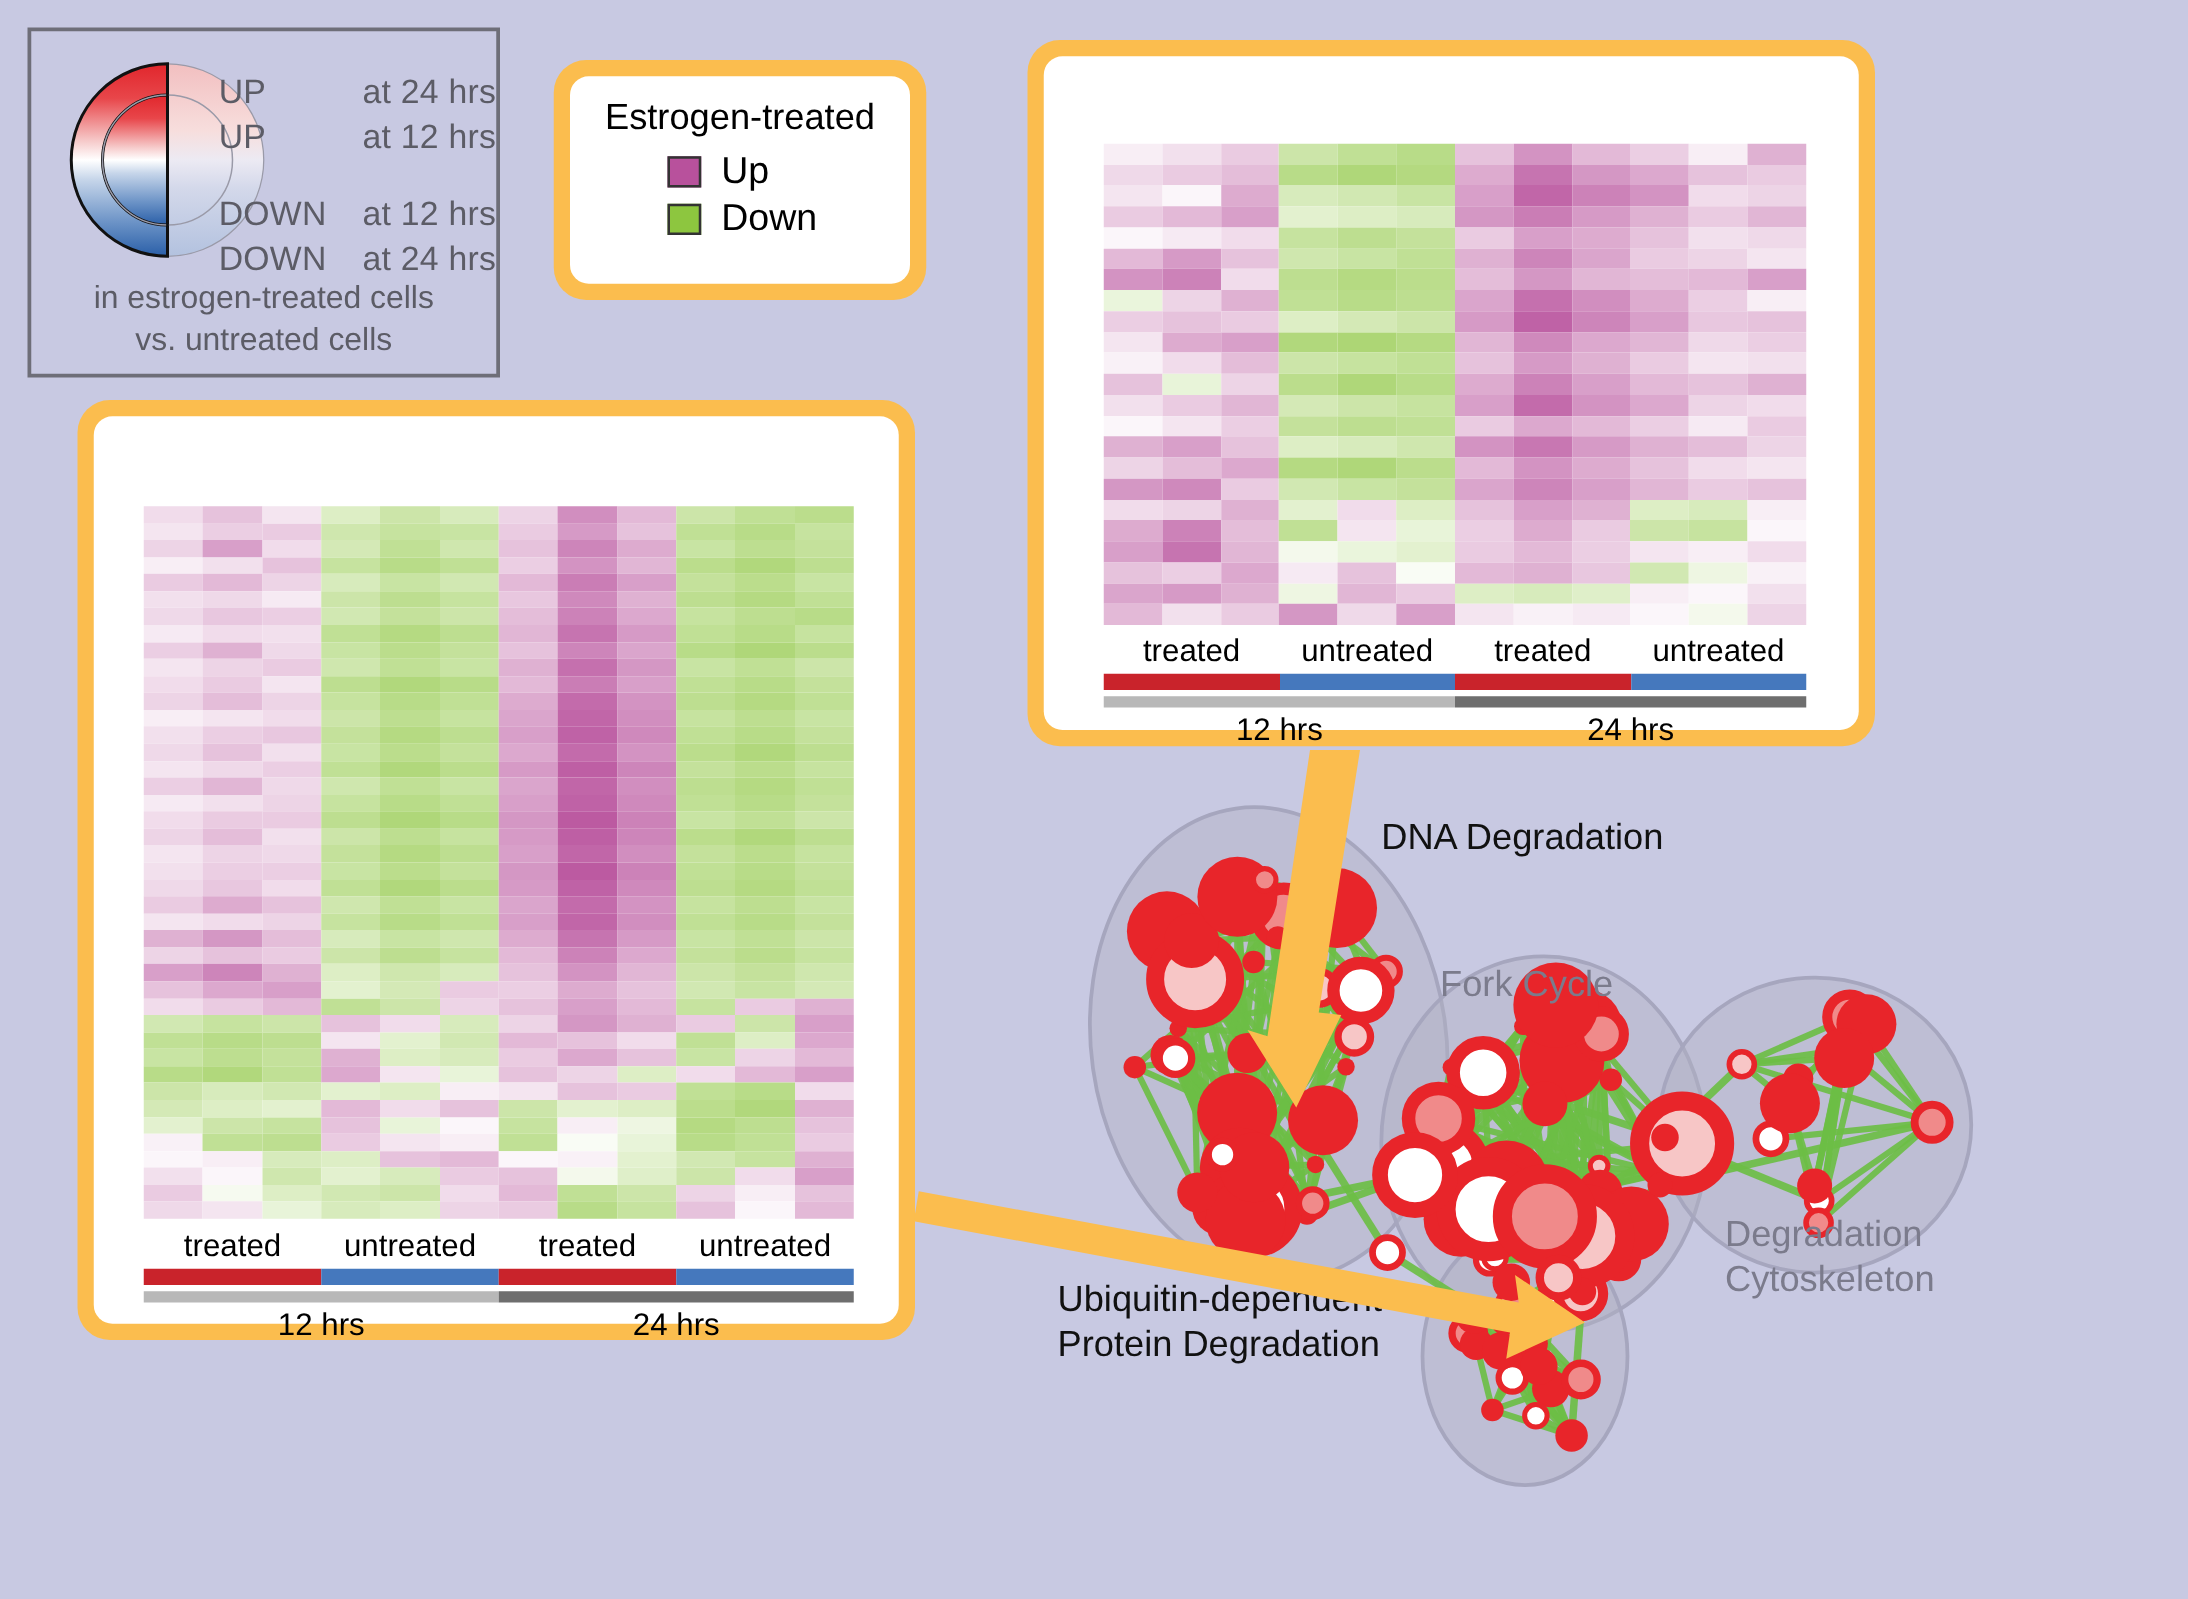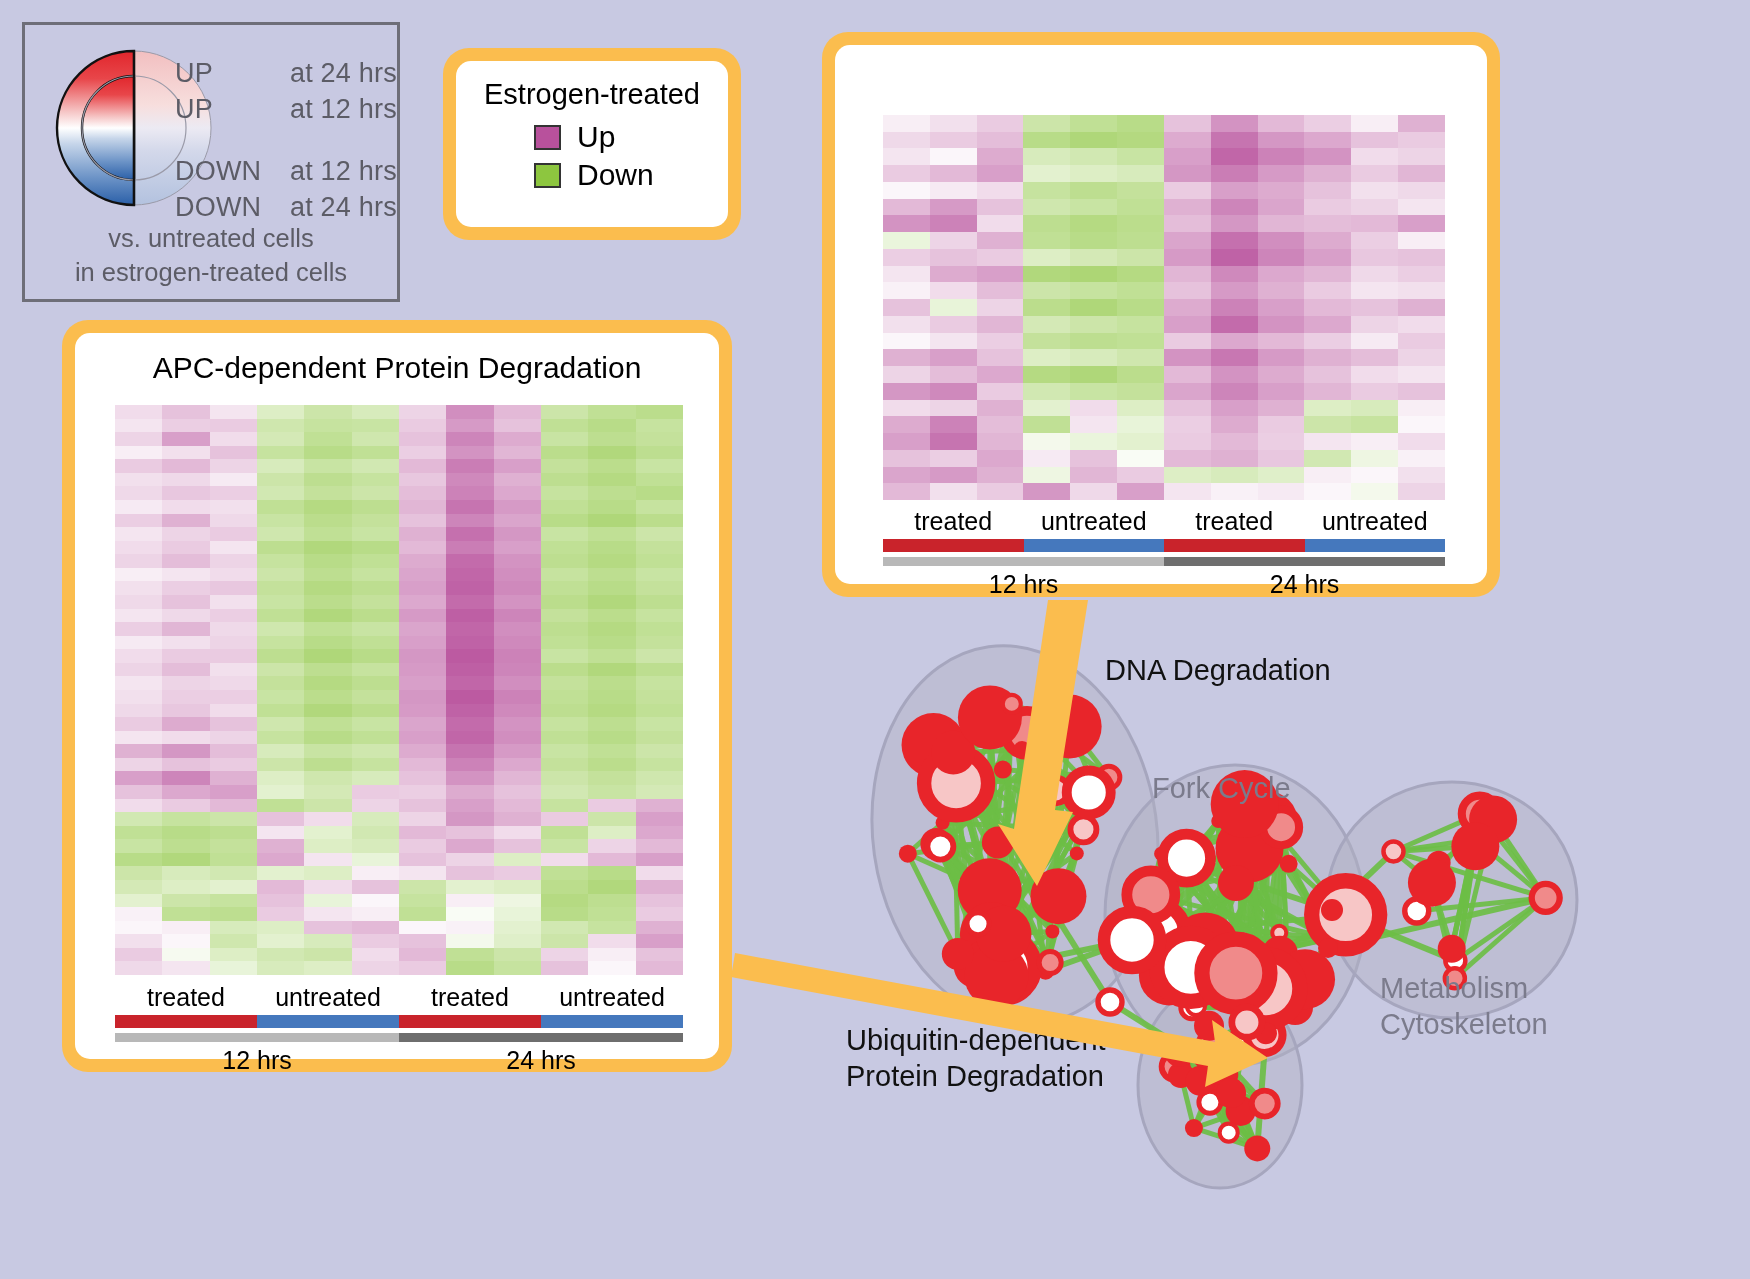--- a/index.html
+++ b/index.html
@@ -114,22 +114,22 @@
         <span class="key-lab w1">DOWN</span>
         <span class="key-lab">at 12 hrs</span>
       </div>
       <div class="key-row">
         <span class="key-lab w1">DOWN</span>
         <span class="key-lab">at 24 hrs</span>
       </div>
     </div>
 
     <div class="key-foot">
+      <div>in estrogen-treated cells</div>
       <div>vs. untreated cells</div>
-      <div>in estrogen-treated cells</div>
     </div>
   </div>
 
   <div class="opanel" id="legend-panel">
     <div class="inner">
       <div class="leg-title">
         <div>Estrogen-treated</div>
       </div>
       <div class="leg-items">
         <div class="leg-item">
@@ -444,21 +444,20 @@
         <div class="tlabels">
           <span>12 hrs</span>
           <span>24 hrs</span>
         </div>
       </div>
     </div>
   </div>
 
   <div class="opanel" id="apc-panel">
     <div class="inner">
-      <div class="panel-title">APC-dependent Protein Degradation</div>
       <div class="hm" id="hm-apc" style="left: 40px; top: 72px; width: 568px; height: 570px; grid-template-columns: repeat(12, 1fr); grid-template-rows: repeat(42, 1fr);">
           <div style="background:rgb(241,220,235)"></div>
           <div style="background:rgb(230,194,220)"></div>
           <div style="background:rgb(244,229,240)"></div>
           <div style="background:rgb(221,238,197)"></div>
           <div style="background:rgb(204,229,169)"></div>
           <div style="background:rgb(215,235,188)"></div>
           <div style="background:rgb(237,212,230)"></div>
           <div style="background:rgb(209,142,191)"></div>
           <div style="background:rgb(227,185,215)"></div>
@@ -1444,21 +1443,21 @@
         <circle cx="448.7036710632587" cy="522.6428596272924" r="9" fill="#ffffff" stroke="#e8252a" stroke-width="4.05"></circle>
         <circle cx="399.25685111335935" cy="442.0138189262678" r="15" fill="#e8252a"></circle>
         <circle cx="352" cy="330" r="28" fill="#ffffff" stroke="#e8252a" stroke-width="12.6"></circle>
         <circle cx="330" cy="392" r="12" fill="#ffffff" stroke="#e8252a" stroke-width="5.4"></circle>
         <circle cx="552" cy="300" r="11" fill="#e8252a"></circle>
         <circle cx="548" cy="338" r="10" fill="#e8252a"></circle>
       </svg>
 
     <div class="netlabel" style="left:325px;top:42px;color:#111;">DNA Degradation</div>
     <div class="netlabel" style="left:372px;top:160px;color:#7b7b8c;">Fork Cycle</div>
-    <div class="netlabel" style="left:600px;top:360px;color:#7b7b8c;text-align:left;">Metabolism
+    <div class="netlabel" style="left:600px;top:360px;color:#7b7b8c;text-align:left;">Degradation
 Cytoskeleton</div>
     <div class="netlabel" style="left:66px;top:412px;color:#111;">Ubiquitin-dependent
 Protein Degradation</div>
   </div>
 
   <svg id="arrows" style="position:absolute;left:0;top:0;width:1750px;height:1279px;pointer-events:none;" viewBox="0 0 1750 1279">
 
     <path d="M1048 600 L1014 829 L998 824 L1037 886 L1073 812 L1055 810 L1088 600 Z" fill="#fbbd4e"></path>
 
     <path d="M735 953 L1215 1042 L1212 1020 L1268 1058 L1205 1087 L1208 1066 L731 977 Z" fill="#fbbd4e"></path>

